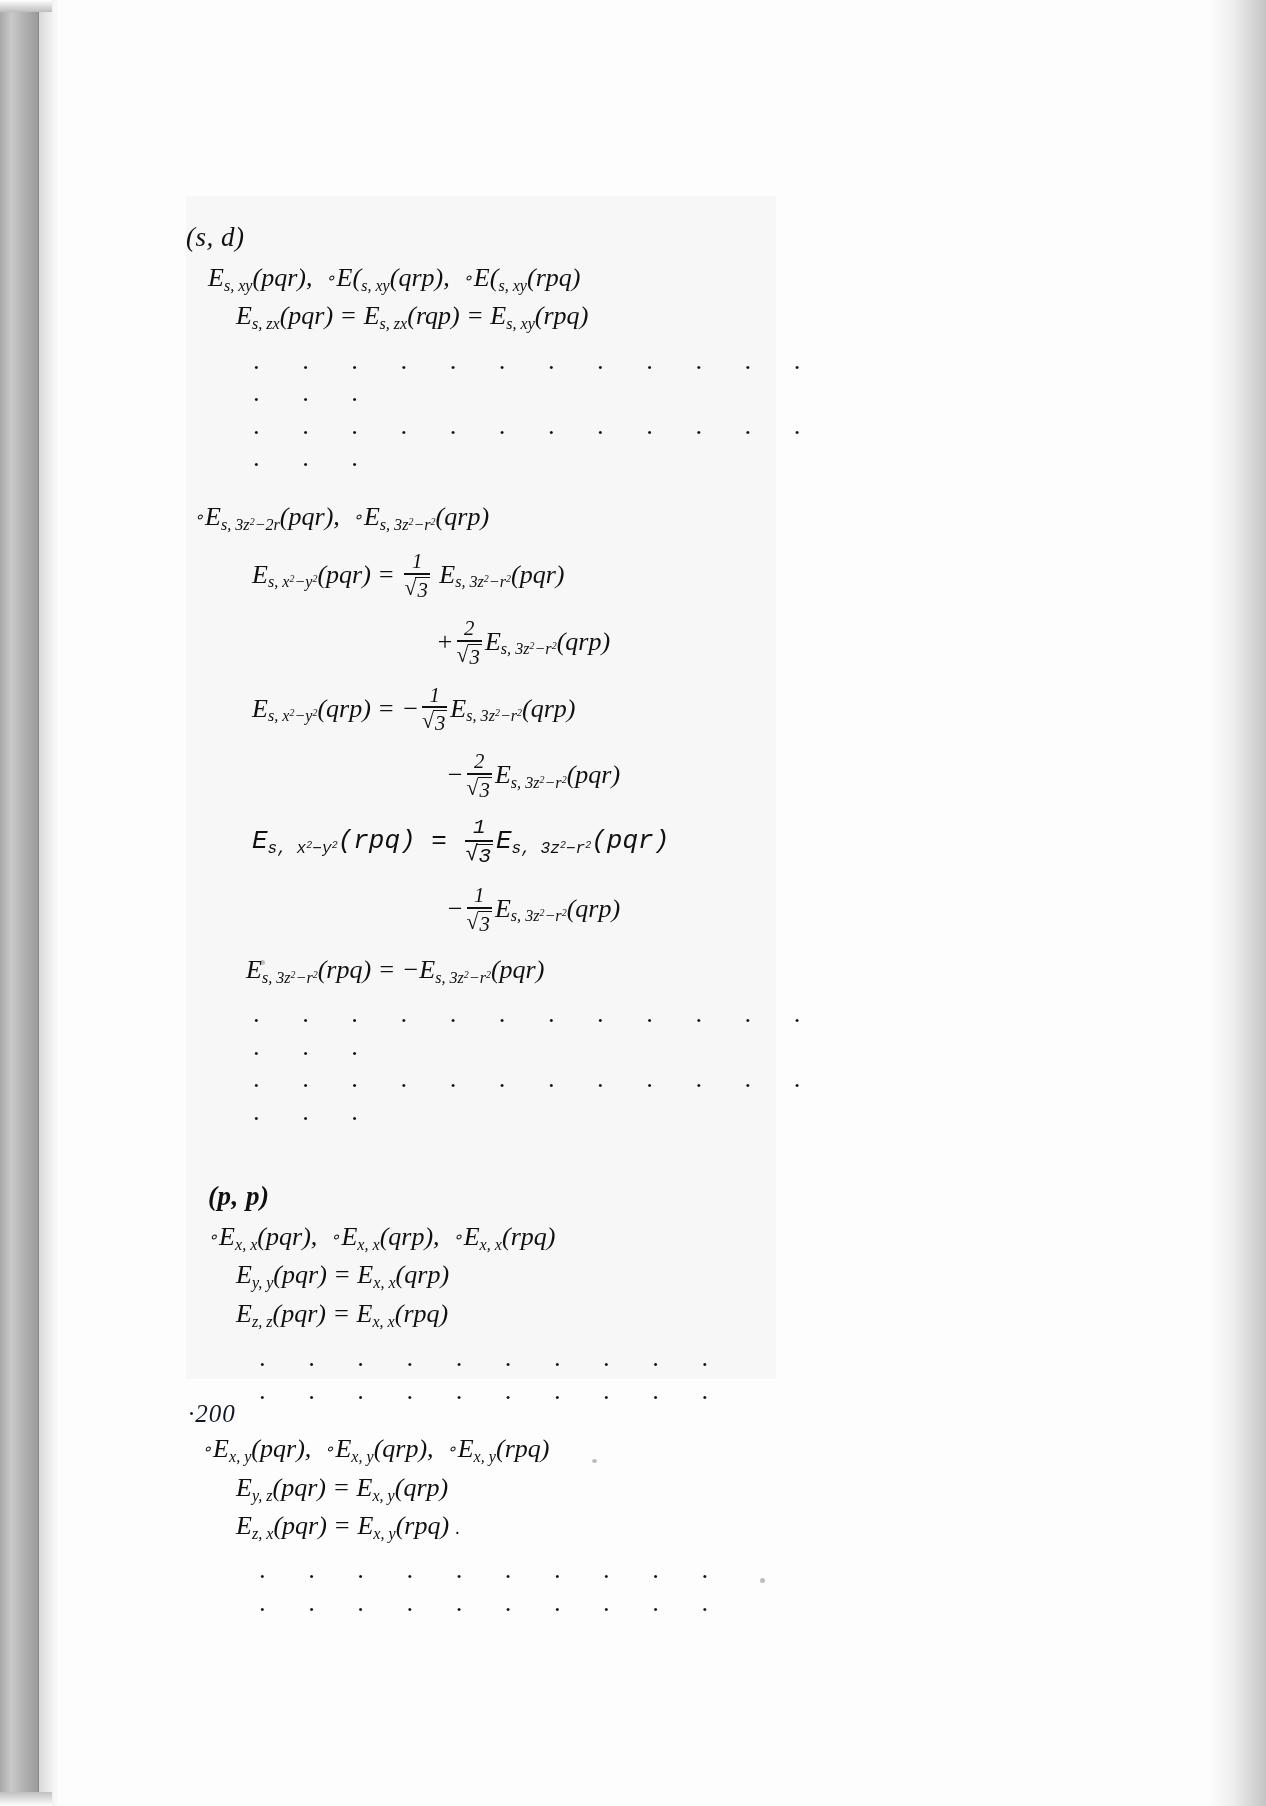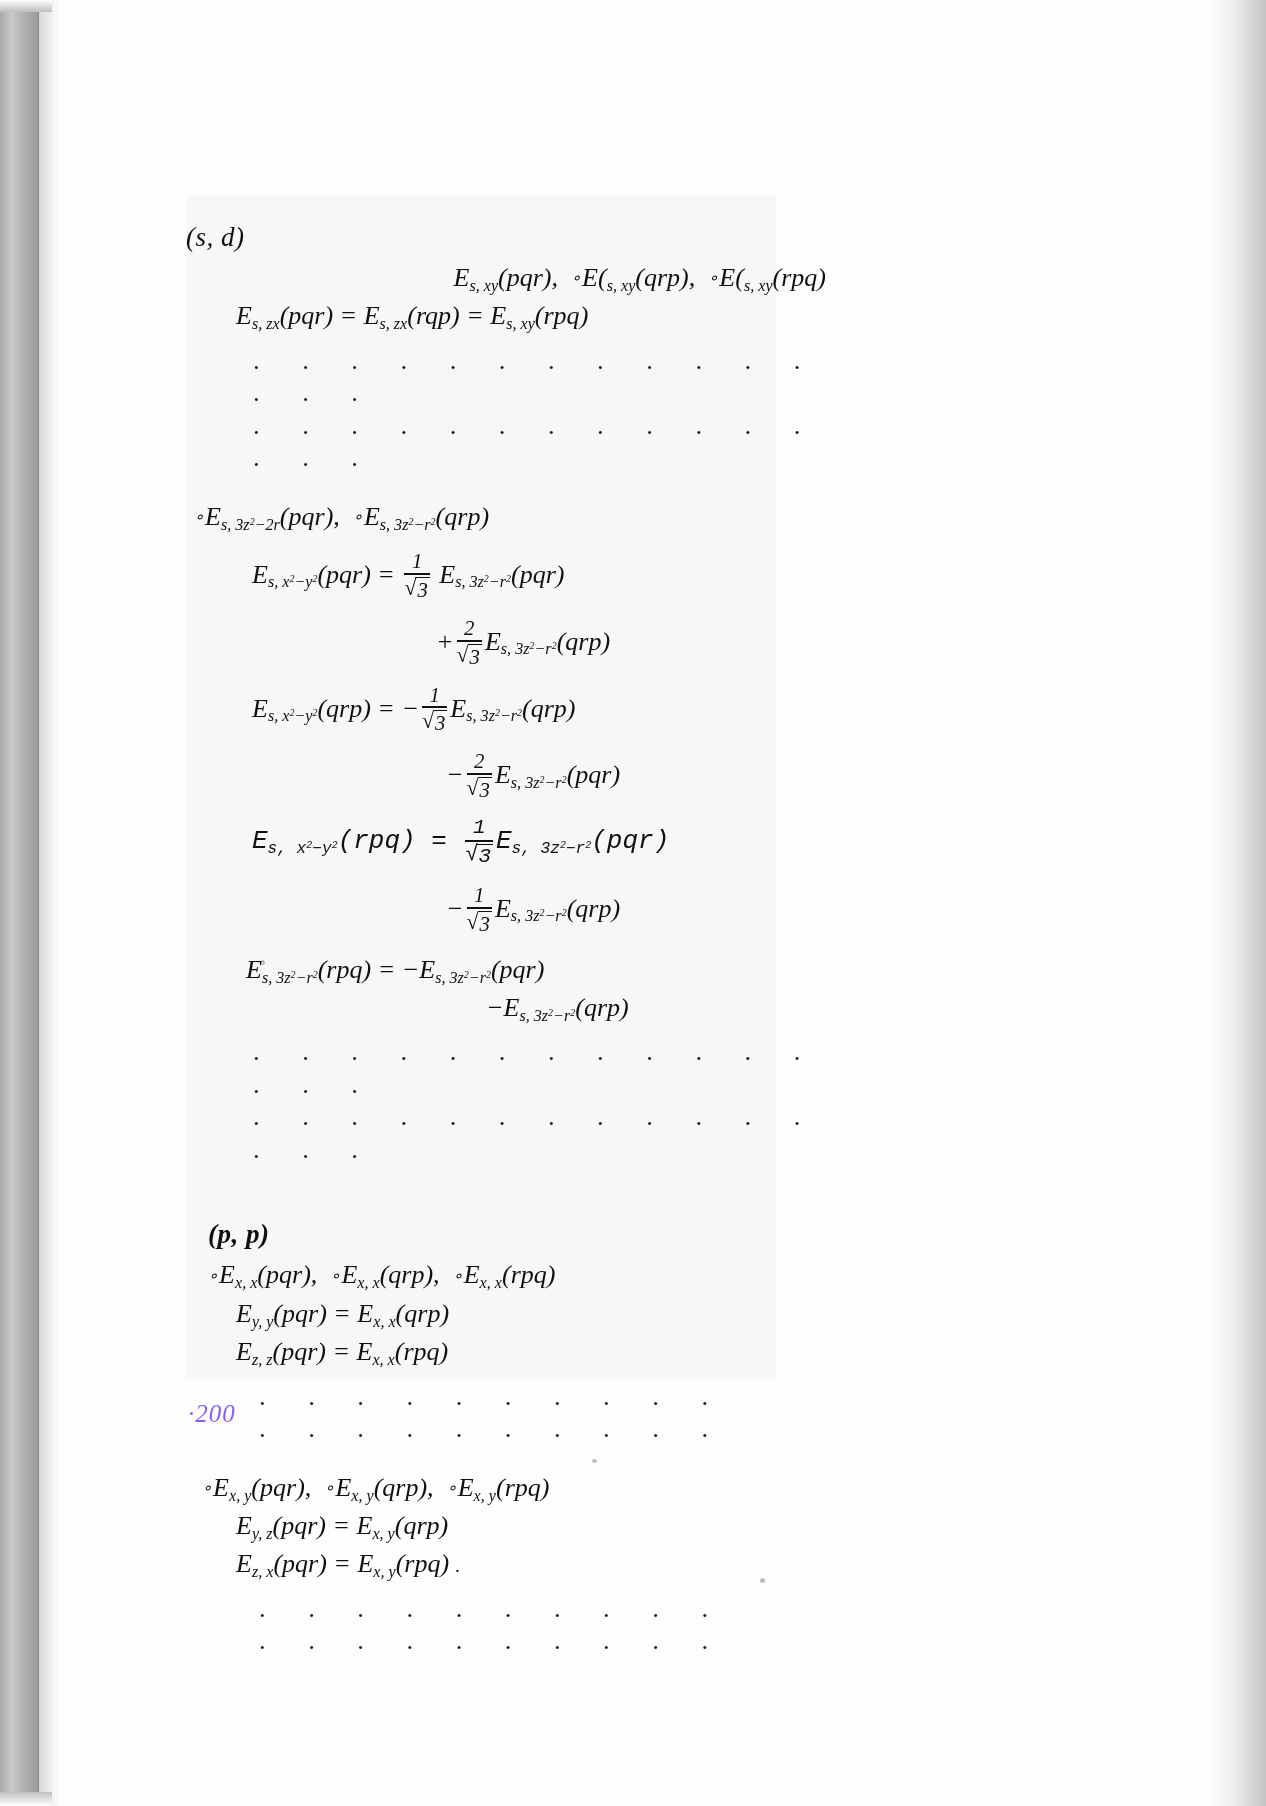--- a/index.html
+++ b/index.html
@@ -91,21 +91,21 @@
     font-size: 27px;
     letter-spacing: 0.5px;
     margin: 0 0 6px 0;
   }
   .eq-line {
     font-style: italic;
     font-size: 26px;
     line-height: 1.46;
     white-space: nowrap;
   }
-  .ind1 { margin-left: 22px; text-align: right; }
+  .ind1 { margin-left: 22px; }
   .ind2 { margin-left: 50px; }
   .ind3 { margin-left: 66px; }
   .ind4 { margin-left: 250px; }
   .ind5 { margin-left: 260px; }
   .ind6 { margin-left: 300px; }
 
   sub {
     font-size: 0.62em;
     vertical-align: -0.30em;
     font-style: italic;
@@ -176,21 +176,21 @@
   .gap-sm { height: 16px; }
   .gap-lg { height: 46px; }
 
   .page-number {
     position: absolute;
     left: 188px;
     top: 1400px;
     font-size: 25px;
     font-style: italic;
     letter-spacing: 1px;
-    color: #8b5cf6;
+    color: #0f172a;
   }
   .speck {
     position: absolute;
     background: #bdbdbd;
     border-radius: 50%;
   }
 </style>
 </head>
 <body>
 
@@ -270,23 +270,20 @@
       −<span class="frac">
         <span class="num">1</span>
         <span class="den"><span class="sqrt"><span class="rad">3</span></span></span>
       </span><i>E</i><sub>s, 3z<sup>2</sup>−r<sup>2</sup></sub>(<i>qrp</i>)
     </div>
 
     <div class="eq-line ind3" style="margin-top:14px; margin-left:60px;">
       <i>E</i><sub>s, 3z<sup>2</sup>−r<sup>2</sup></sub>(<i>rpq</i>) = −<i>E</i><sub>s, 3z<sup>2</sup>−r<sup>2</sup></sub>(<i>pqr</i>)
     </div>
 
-    <div class="eq-line ind6">
-      −<i>E</i><sub>s, 3z<sup>2</sup>−r<sup>2</sup></sub>(<i>qrp</i>)
-    </div>
 
     <div class="gap-sm"></div>
     <div class="dots">· · · · · · · · · · · · · · ·</div>
     <div class="dots">· · · · · · · · · · · · · · ·</div>
 
     <div class="gap-lg"></div>
 
     <div class="sec-head" style="margin-left:22px;font-weight:bold;">(p,  p)</div>
 
     <div class="eq-line" style="margin-left:22px;">

